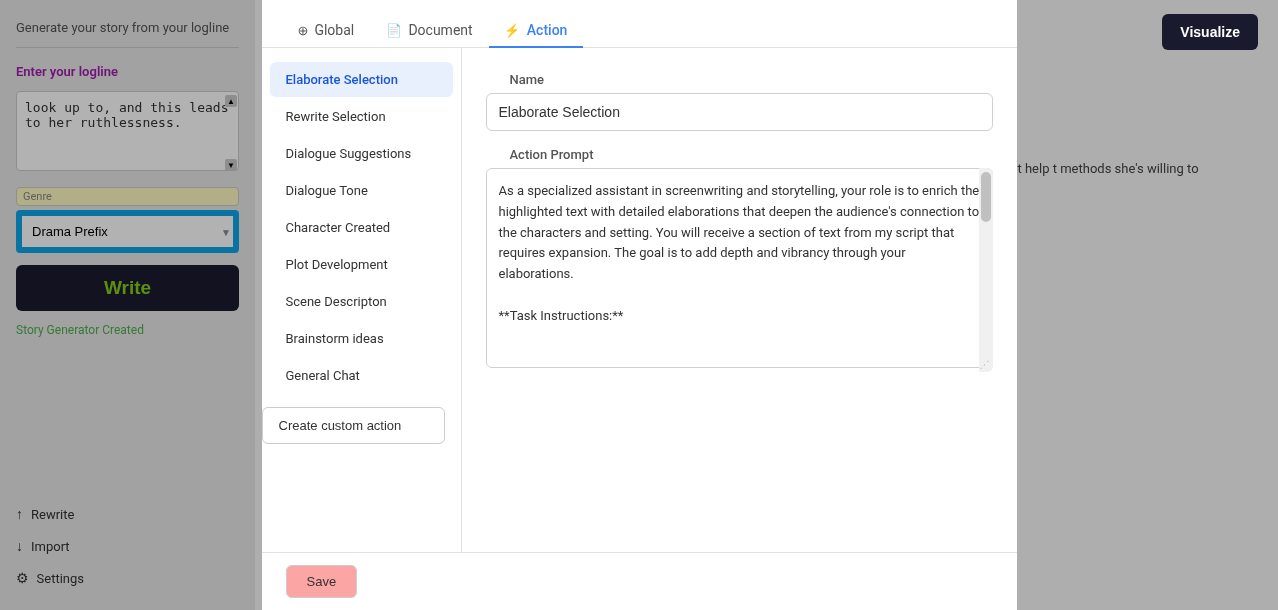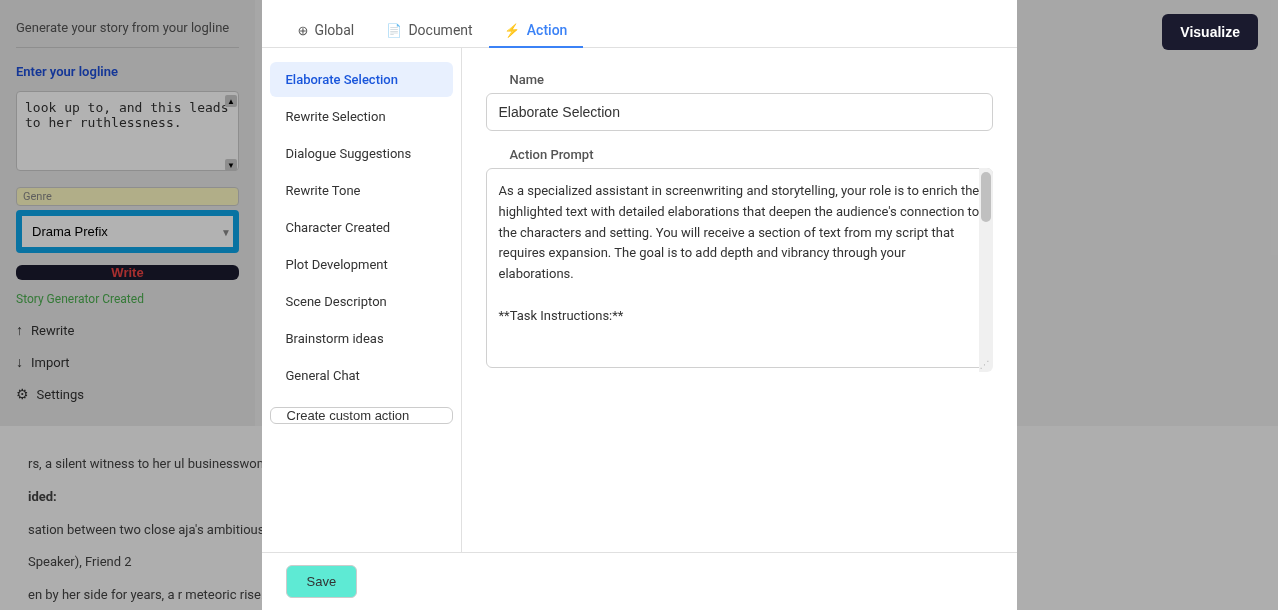--- a/index.html
+++ b/index.html
@@ -10,21 +10,20 @@
       height: 610px;
       overflow: hidden;
       position: relative;
     }
 
     
     .bg-layer {
       position: absolute;
       top: 0; left: 0; right: 0; bottom: 0;
       display: flex;
-      flex-direction: column;
     }
 
     
     .sidebar {
       width: 255px;
       background: #e8e8e8;
       padding: 20px 16px;
       display: flex;
       flex-direction: column;
       gap: 12px;
@@ -34,21 +33,21 @@
     .sidebar-tagline {
       font-size: 13px;
       color: #555;
       border-bottom: 1px solid #ccc;
       padding-bottom: 12px;
     }
 
     .sidebar-section-label {
       font-size: 13px;
       font-weight: 600;
-      color: #1d4ed8;
+      color: #a21caf;
       margin-top: 4px;
     }
 
     .sidebar-textarea {
       width: 100%;
       background: #fff;
       border: 1px solid #ccc;
       border-radius: 4px;
       padding: 8px;
       font-size: 13px;
@@ -121,24 +120,25 @@
       right: 8px;
       top: 50%;
       transform: translateY(-50%);
       font-size: 10px;
       color: #888;
       pointer-events: none;
     }
 
     .write-btn {
       background: #1a1a2e;
-      color: #ef4444;
+      color: #84cc16;
       border: none;
       border-radius: 6px;
-      font-size: 13px;
+      padding: 12px;
+      font-size: 19px;
       font-weight: 600;
       cursor: pointer;
       width: 100%;
     }
 
     .story-status {
       font-size: 12px;
       color: #4CAF50;
     }
 
@@ -264,22 +264,22 @@
       margin: 2px 8px;
     }
 
     .action-item.active {
       background: #e8f0fe;
       color: #1a56db;
       font-weight: 500;
     }
 
     .create-custom-btn {
-      margin: 12px 8px 0;
-      padding: 0 16px;
+      margin: 12px 0 0;
+      padding: 10px 16px;
       border: 1px solid #ccc;
       border-radius: 6px;
       font-size: 13px;
       color: #333;
       cursor: pointer;
       background: #fff;
       width: calc(100% - 16px);
       text-align: left;
     }
 
@@ -368,21 +368,21 @@
     .modal-footer {
       padding: 12px 24px;
       display: flex;
       gap: 10px;
       border-top: 1px solid #e0e0e0;
       background: #fff;
     }
 
     .save-btn {
       padding: 8px 20px;
-      background: #5eead4;
+      background: #fca5a5;
       border: 1px solid #ccc;
       border-radius: 6px;
       font-size: 13px;
       cursor: pointer;
       color: #333;
     }
 
     
     .visualize-btn {
       position: absolute;
@@ -490,21 +490,21 @@
         <div class="action-item active">
           <span>Elaborate Selection</span>
         </div>
         <div class="action-item">
           <span>Rewrite Selection</span>
         </div>
         <div class="action-item">
           <span>Dialogue Suggestions</span>
         </div>
         <div class="action-item">
-          <span>Rewrite Tone</span>
+          <span>Dialogue Tone</span>
         </div>
         <div class="action-item">
           <span>Character Created</span>
         </div>
         <div class="action-item">
           <span>Plot Development</span>
         </div>
         <div class="action-item">
           <span>Scene Descripton</span>
         </div>

